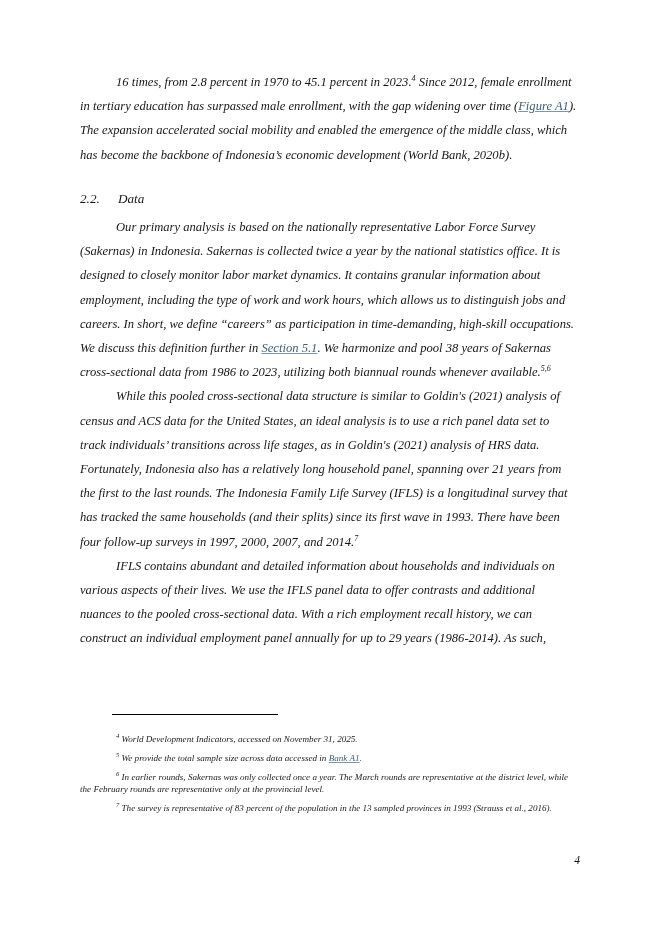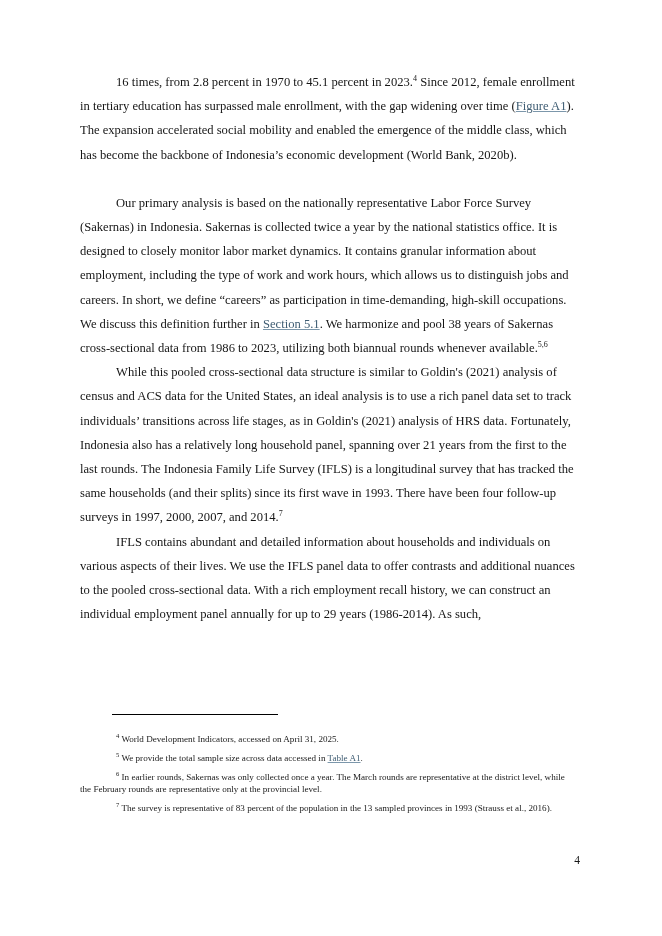--- a/index.html
+++ b/index.html
@@ -13,20 +13,21 @@
     font-family: "Liberation Serif", "DejaVu Serif", serif;
     color: #000000;
     position: relative;
     overflow: hidden;
   }
   .page {
     position: relative;
     width: 662px;
     height: 936px;
     box-sizing: border-box;
+    font-style: italic;
   }
   .body-block {
     position: absolute;
     left: 80px;
     top: 70px;
     width: 498px;
   }
   p.para {
     margin: 0;
     font-size: 12.6px;
@@ -98,38 +99,39 @@
 <body>
 
 <div class="page">
 
   <div class="body-block">
 
     <p class="para"><span>16 times, from 2.8 percent in 1970 to 45.1 percent in 2023.</span><sup>4</sup><span> Since 2012, female enrollment in tertiary education has surpassed male enrollment, with the gap widening over time (</span><a class="doclink" href="#">Figure A1</a><span>). The expansion accelerated social mobility and enabled the emergence of the middle class, which has become the backbone of Indonesia’s economic development (World Bank, 2020b).</span></p>
 
     <div class="spacer-heading-before"></div>
 
+    <h2 class="heading"><span class="heading-num">2.2.</span><span>Data</span></h2>
 
     <div class="spacer-heading-after"></div>
 
     <p class="para"><span>Our primary analysis is based on the nationally representative Labor Force Survey (Sakernas) in Indonesia. Sakernas is collected twice a year by the national statistics office. It is designed to closely monitor labor market dynamics. It contains granular information about employment, including the type of work and work hours, which allows us to distinguish jobs and careers. In short, we define “careers” as participation in time-demanding, high-skill occupations. We discuss this definition further in </span><a class="doclink" href="#">Section 5.1</a><span>. We harmonize and pool 38 years of Sakernas cross-sectional data from 1986 to 2023, utilizing both biannual rounds whenever available.</span><sup>5,6</sup></p>
 
     <p class="para"><span>While this pooled cross-sectional data structure is similar to Goldin's (2021) analysis of census and ACS data for the United States, an ideal analysis is to use a rich panel data set to track individuals’ transitions across life stages, as in Goldin's (2021) analysis of HRS data. Fortunately, Indonesia also has a relatively long household panel, spanning over 21 years from the first to the last rounds. The Indonesia Family Life Survey (IFLS) is a longitudinal survey that has tracked the same households (and their splits) since its first wave in 1993. There have been four follow-up surveys in 1997, 2000, 2007, and 2014.</span><sup>7</sup></p>
 
     <p class="para"><span>IFLS contains abundant and detailed information about households and individuals on various aspects of their lives. We use the IFLS panel data to offer contrasts and additional nuances to the pooled cross-sectional data. With a rich employment recall history, we can construct an individual employment panel annually for up to 29 years (1986-2014). As such,</span></p>
 
   </div>
 
   <div class="footnotes">
     <div class="fn-rule"></div>
     <div class="fn-list">
 
-      <p class="footnote"><sup>4</sup> <span>World Development Indicators, accessed on April 31, 2025.</span></p>
+      <p class="footnote"><sup>4</sup> <span>World Development Indicators, accessed on November 31, 2025.</span></p>
 
-      <p class="footnote"><sup>5</sup> <span>We provide the total sample size across data accessed in </span><a class="doclink" href="#">Table A1</a><span>.</span></p>
+      <p class="footnote"><sup>5</sup> <span>We provide the total sample size across data accessed in </span><a class="doclink" href="#">Bank A1</a><span>.</span></p>
 
       <p class="footnote"><sup>6</sup> <span>In earlier rounds, Sakernas was only collected once a year. The March rounds are representative at the district level, while the February rounds are representative only at the provincial level.</span></p>
 
       <p class="footnote"><sup>7</sup> <span>The survey is representative of 83 percent of the population in the 13 sampled provinces in 1993 (Strauss et al., 2016).</span></p>
 
     </div>
   </div>
 
   <div class="page-number">4</div>
 

